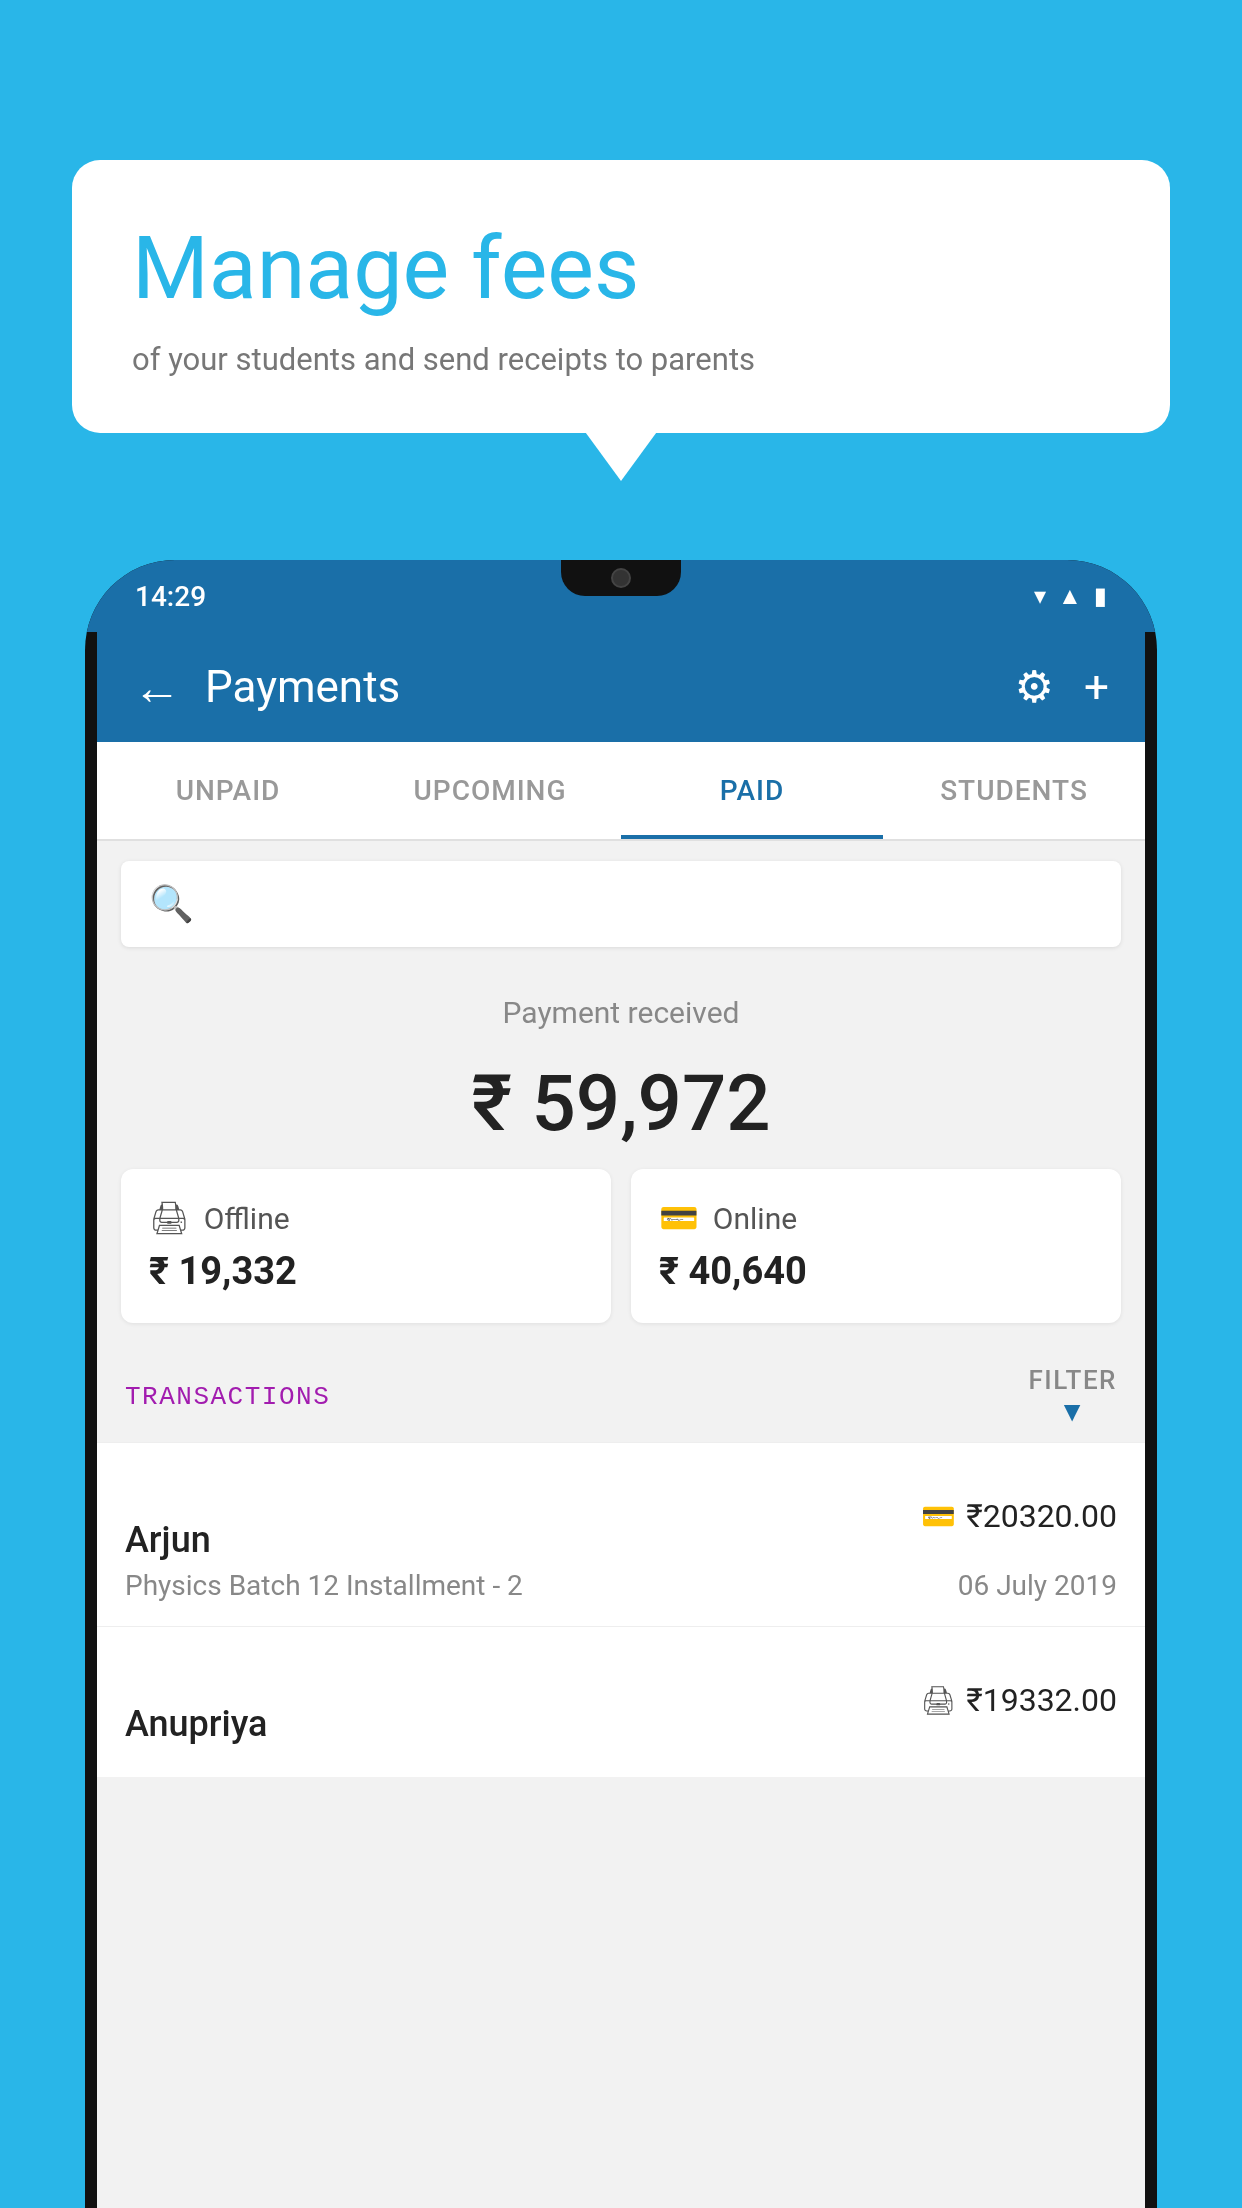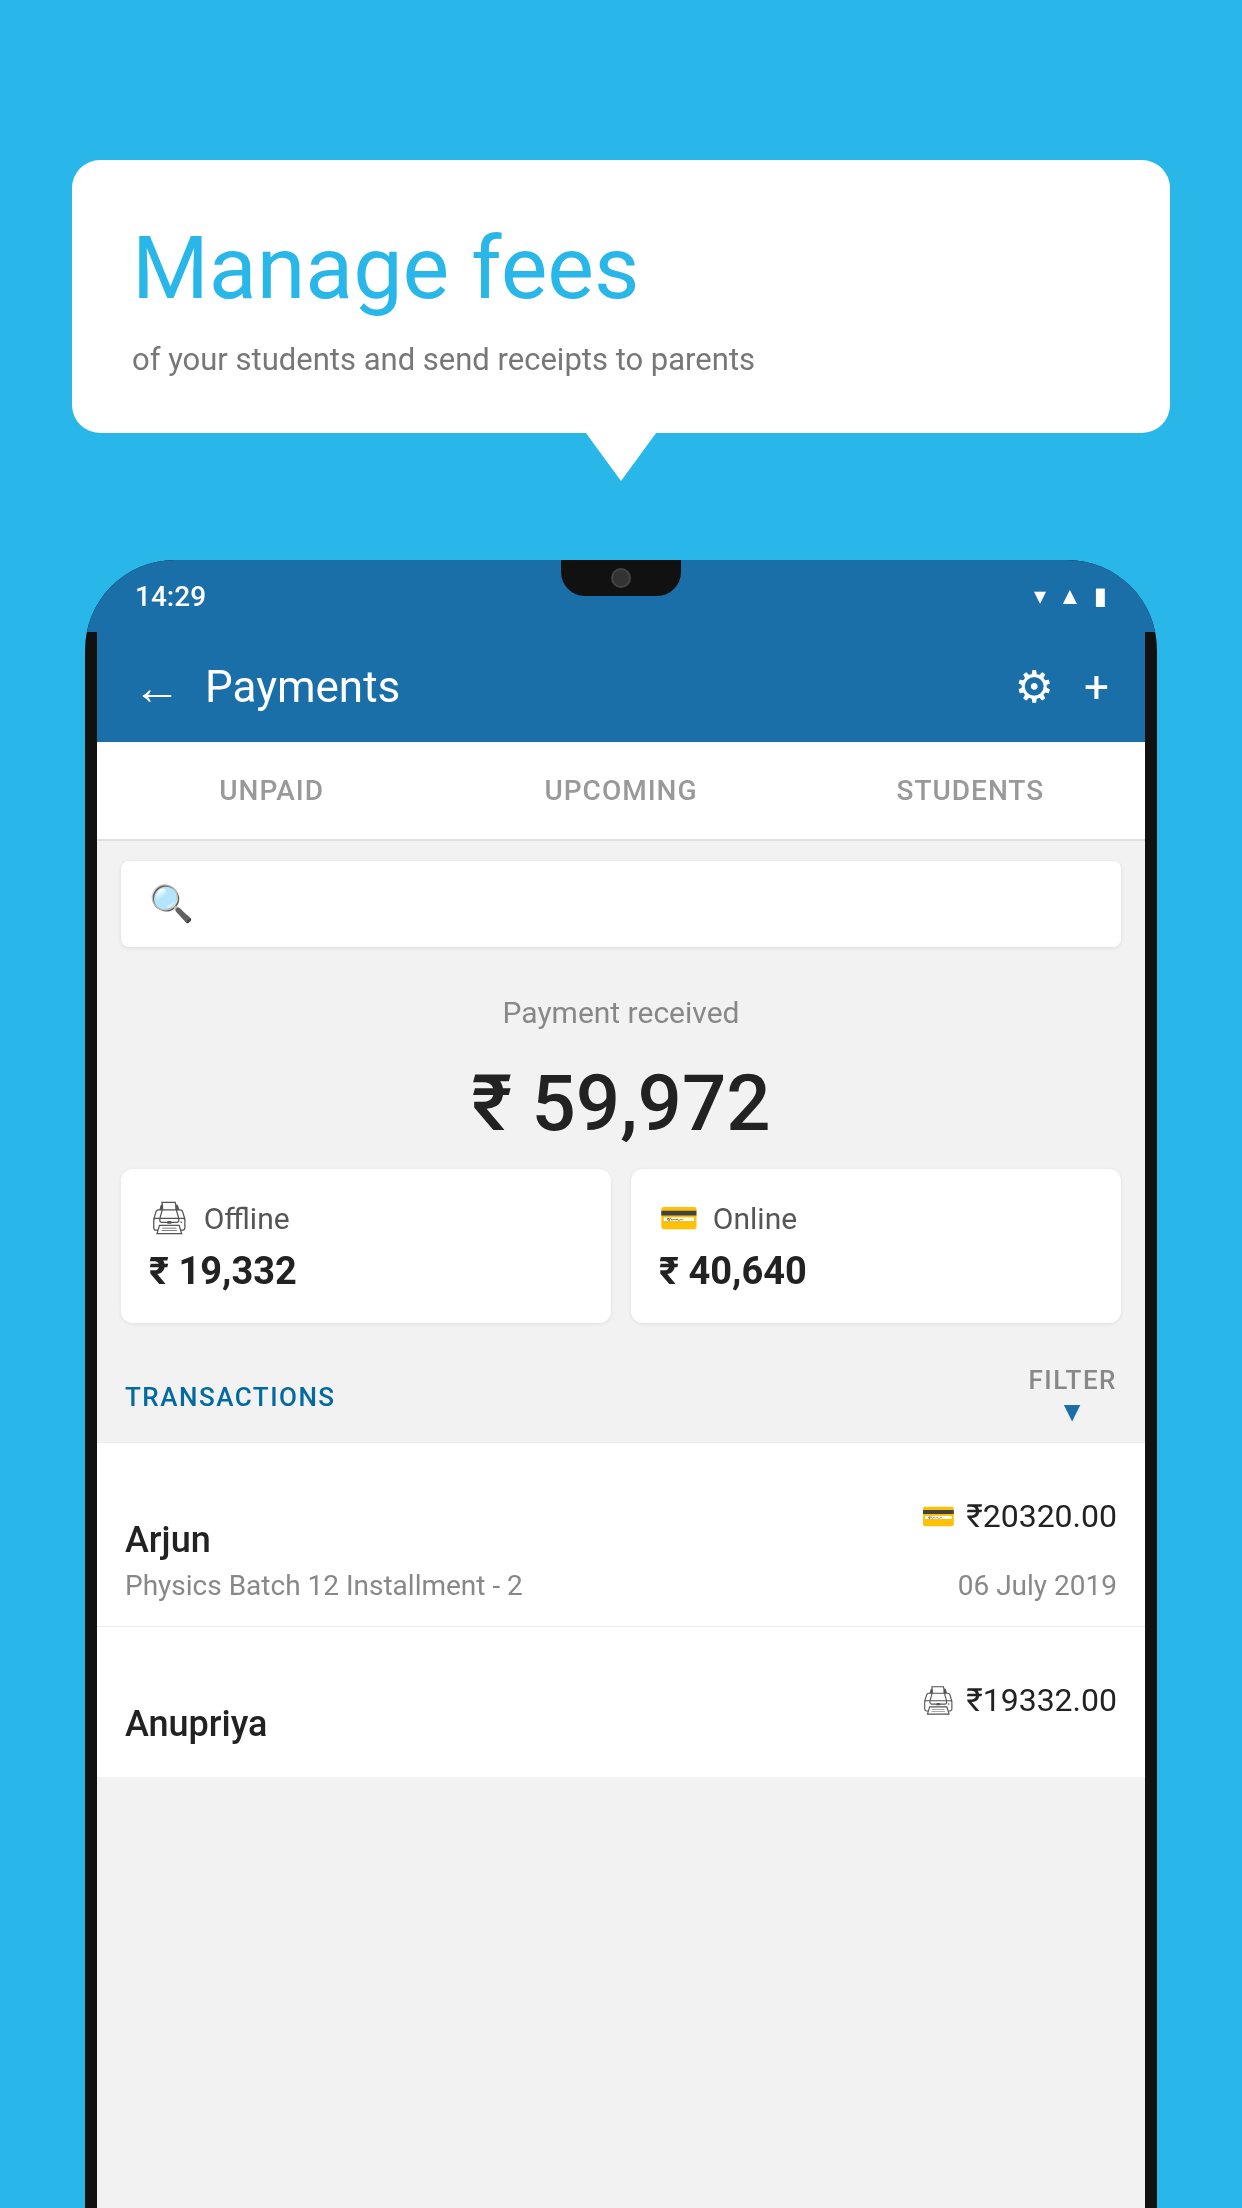--- a/index.html
+++ b/index.html
@@ -247,23 +247,24 @@
 
     
     .transactions-header {
       display: flex;
       align-items: center;
       justify-content: space-between;
       padding: 18px 28px 14px;
     }
     .transactions-label {
       font-size: 26px;
-      color: #0369a1;
+      color: #a21caf;
       font-weight: 500;
       letter-spacing: 1.5px;
+      font-family: Liberation Mono, monospace;
     }
     .filter-label {
       font-size: 26px;
       color: #888;
       font-weight: 500;
       letter-spacing: 1.5px;
       display: flex;
       align-items: center;
       flex-direction: column;
     }
@@ -352,20 +353,21 @@
       <span class="header-title">Payments</span>
       <div class="header-actions">
         <span class="header-icon">⚙</span>
         <span class="header-icon">+</span>
       </div>
     </div>
 
     <div class="tabs-bar">
       <div class="tab-item">UNPAID</div>
       <div class="tab-item">UPCOMING</div>
+      <div class="tab-item active">PAID</div>
       <div class="tab-item">STUDENTS</div>
     </div>
 
     <div class="search-bar">
       <span class="search-icon-wrap">🔍</span>
     </div>
 
     <div class="payment-received-section">
       <div class="payment-received-label">Payment received</div>
       <div class="payment-received-amount">₹ 59,972</div>

